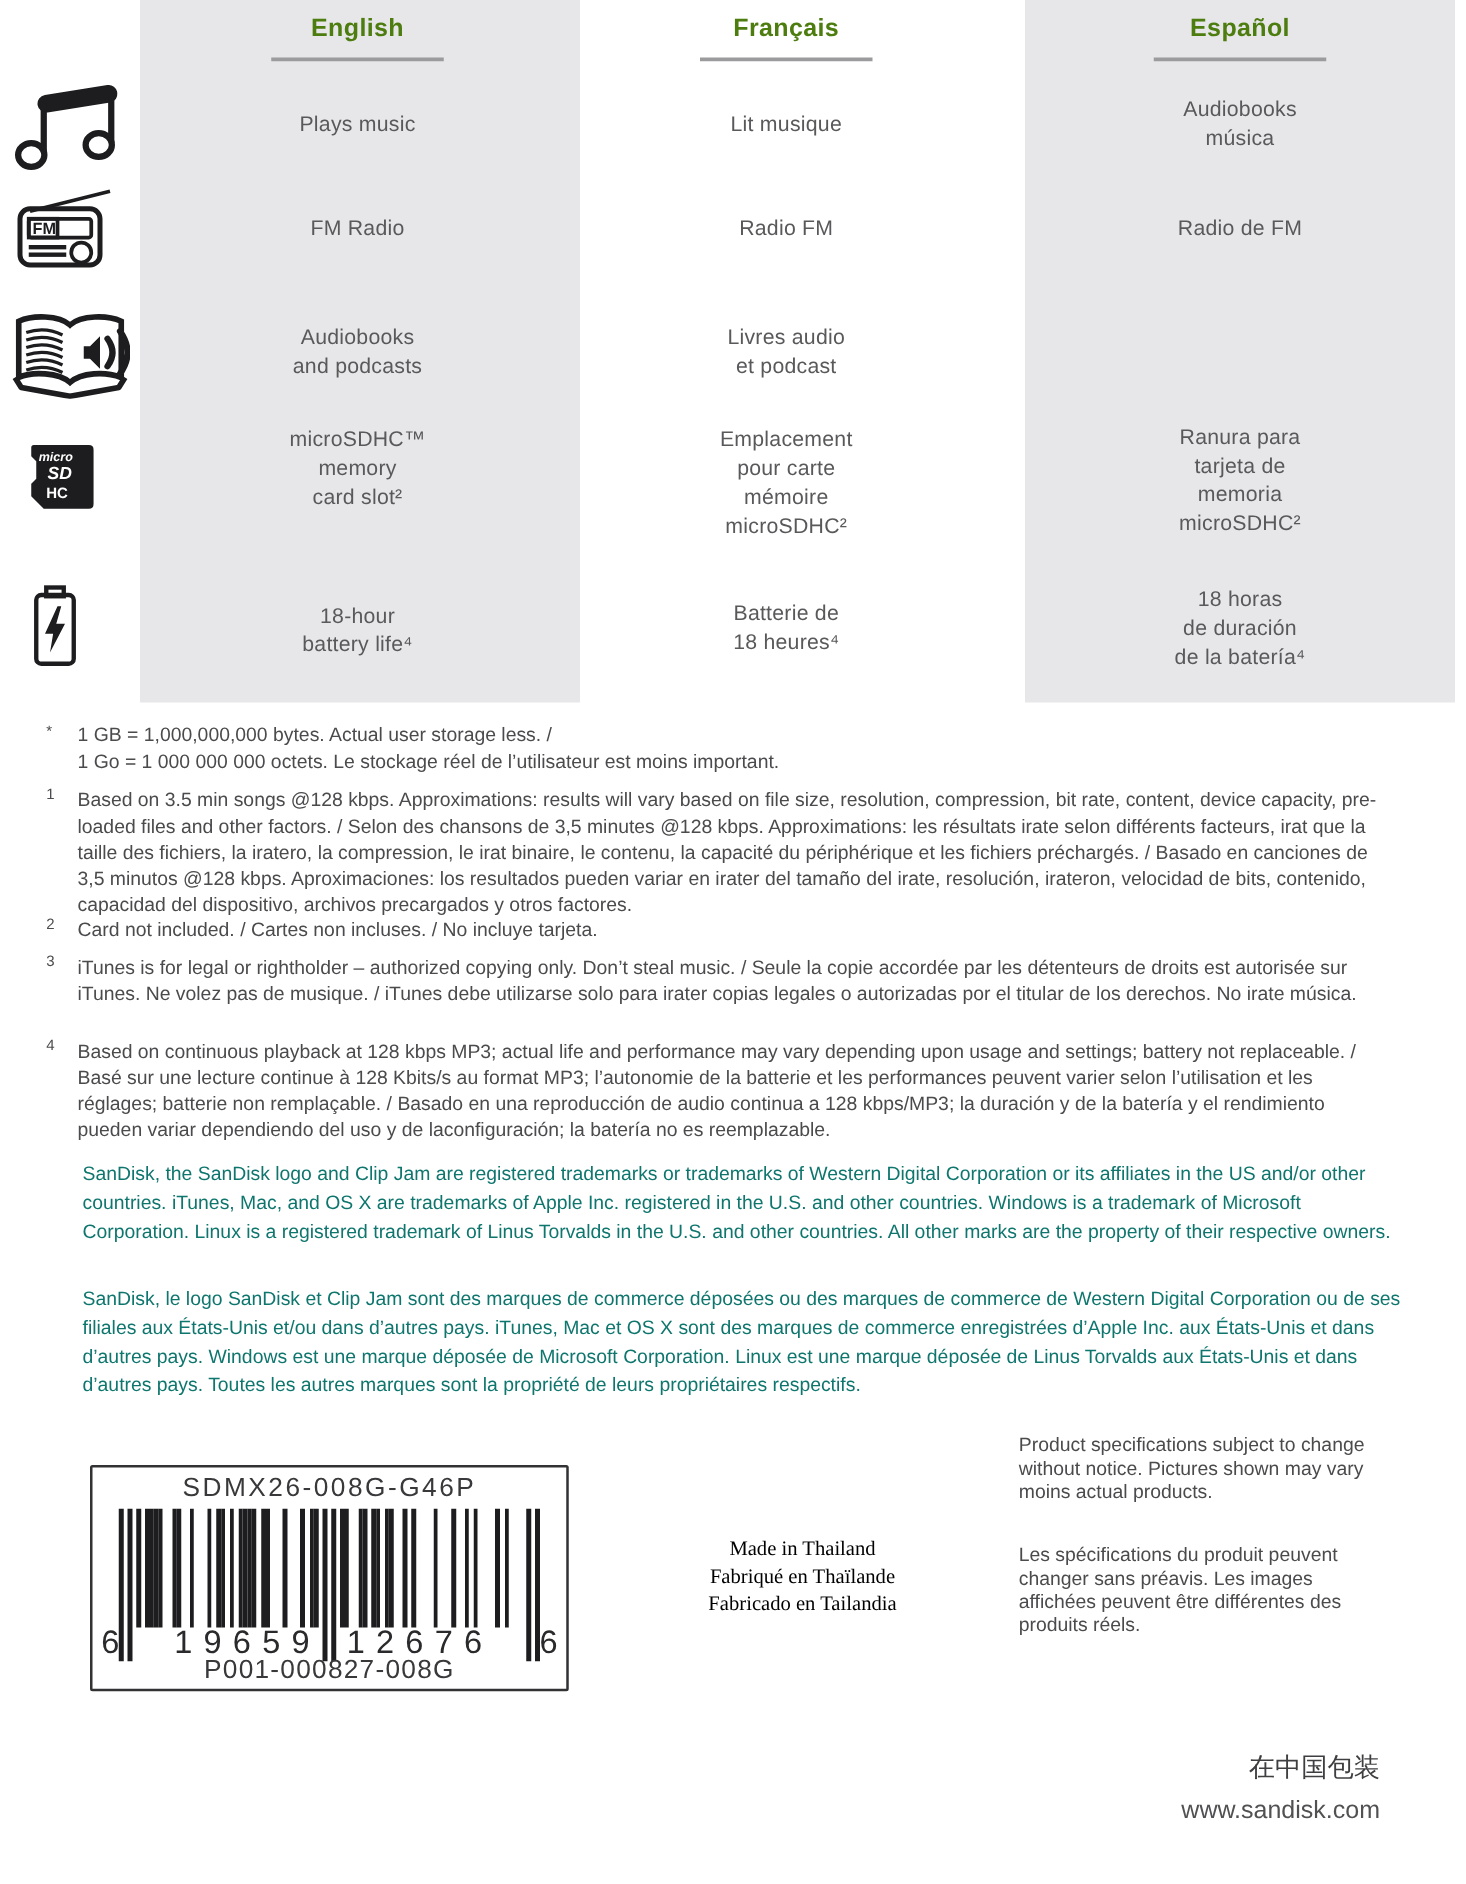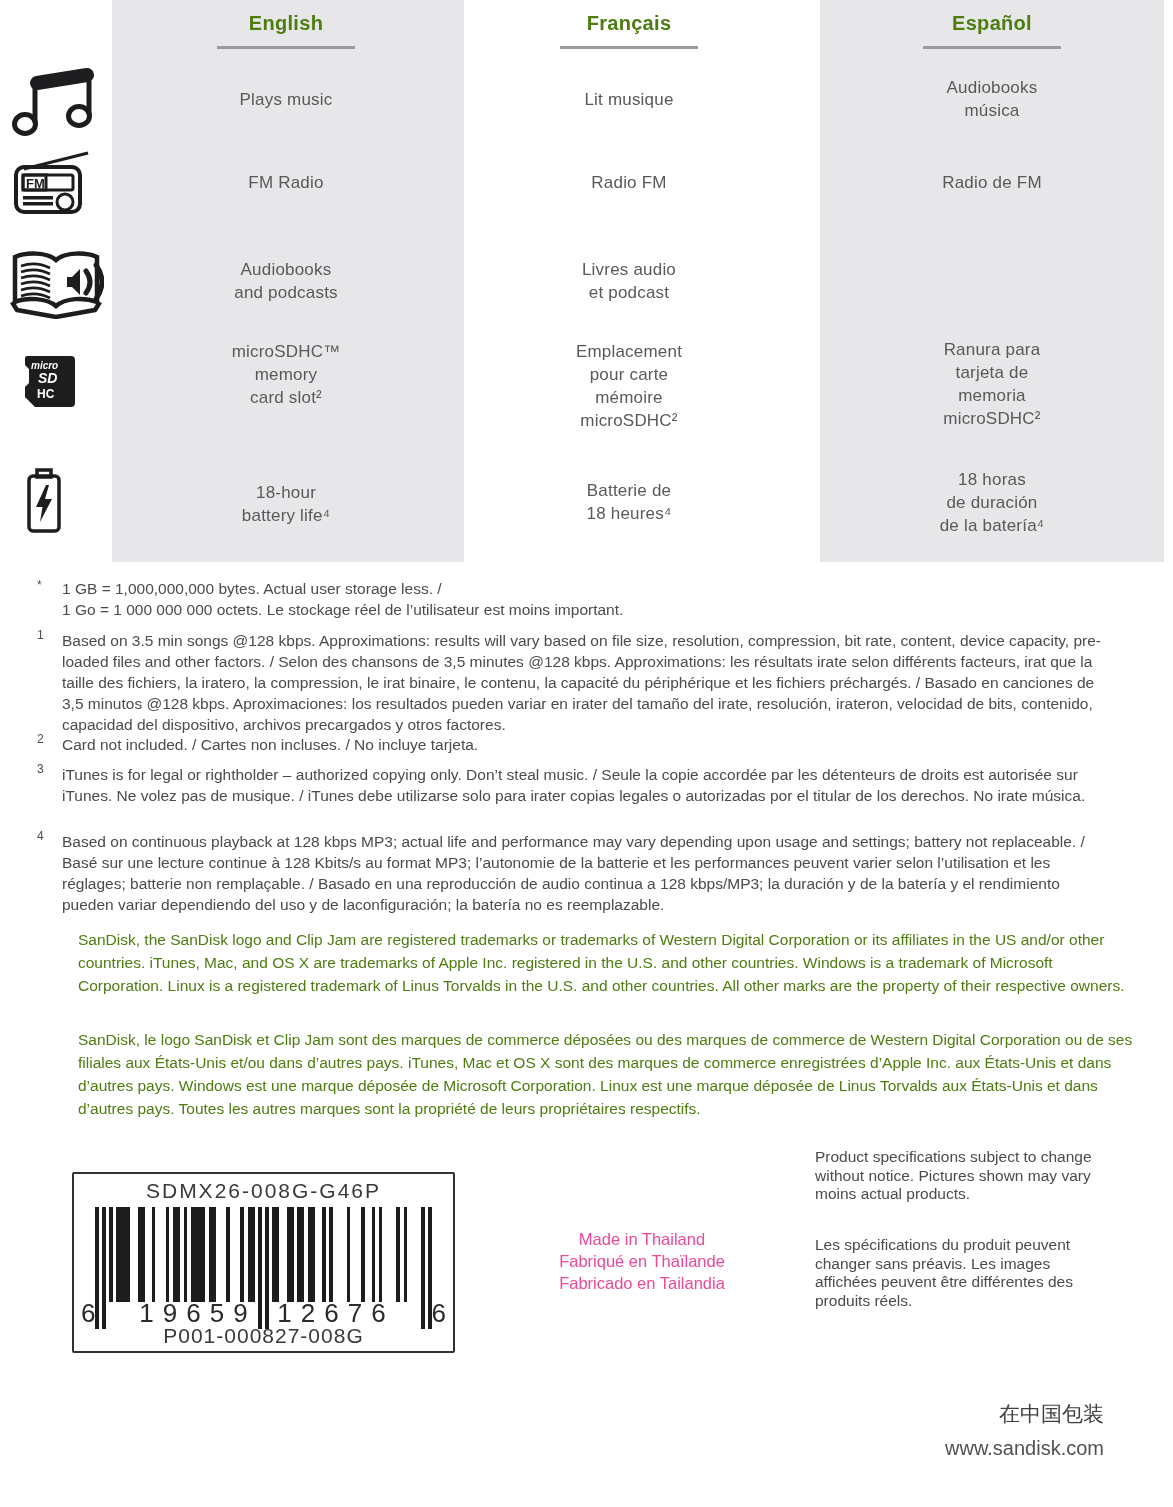--- a/index.html
+++ b/index.html
@@ -16,38 +16,38 @@
   }
   .header-rule{position:absolute;top:46px;width:138px;height:3px;background:#9b9b9d;}
   .cell{
     position:absolute;width:340px;text-align:center;white-space:pre-line;
     font-size:17px;line-height:23px;color:#59595b;letter-spacing:.2px;
   }
   .icon-box{position:absolute;}
   .fn{position:absolute;left:62px;width:1052px;font-size:15.5px;line-height:21px;
       color:#4b4b4d;white-space:pre-line;}
   .fn-marker{position:absolute;left:37px;width:20px;font-size:12px;color:#4b4b4d;}
-  .legal{position:absolute;left:78px;width:1056px;font-size:15.5px;line-height:23px;color:#4d7c0f;}
+  .legal{position:absolute;left:66px;width:1056px;font-size:15.5px;line-height:23px;color:#0f766e;}
   .barcode-box{
     position:absolute;left:72px;top:1172px;width:383px;height:181px;
     border:2px solid #323234;border-radius:2px;box-sizing:border-box;background:#fff;
   }
   .bc-model{position:absolute;top:5px;left:0;width:100%;text-align:center;
     font-size:21px;letter-spacing:2px;color:#39393b;}
   .bc-bars{position:absolute;left:21px;top:33px;display:flex;align-items:flex-start;}
   .bc-module{width:3.55px;height:95px;}
   .bc-module.bar{background:#1d1d1f;}
   .bc-module.bar.guard{height:122px;}
   .bc-digit{position:absolute;top:124px;font-size:26px;color:#2a2a2c;}
   .bc-group{position:absolute;top:124px;width:132px;text-align:center;
     font-size:26px;letter-spacing:9px;color:#2a2a2c;}
   .bc-part{position:absolute;top:150px;left:0;width:100%;text-align:center;
     font-size:21px;letter-spacing:1px;color:#39393b;}
   .origin{position:absolute;left:518px;top:1228px;width:248px;text-align:center;
-    white-space:pre-line;font-size:16.5px;line-height:22px;color:#ec4899;}
+    white-space:pre-line;font-size:16.5px;line-height:22px;color:#000000;font-family:Liberation Serif, serif;}
   .disclaimer{position:absolute;left:815px;width:282px;font-size:15.5px;
     line-height:18.5px;color:#4b4b4d;}
   .footer-cn{position:absolute;right:69px;top:1400px;font-size:21px;color:#3f3f41;}
   .footer-url{position:absolute;right:69px;top:1437px;font-size:20px;color:#515153;}
   svg .ink{stroke:#1d1d1f;fill:none;}
   svg .fill-ink{fill:#1d1d1f;}
 </style>
 </head>
 <body>
 

